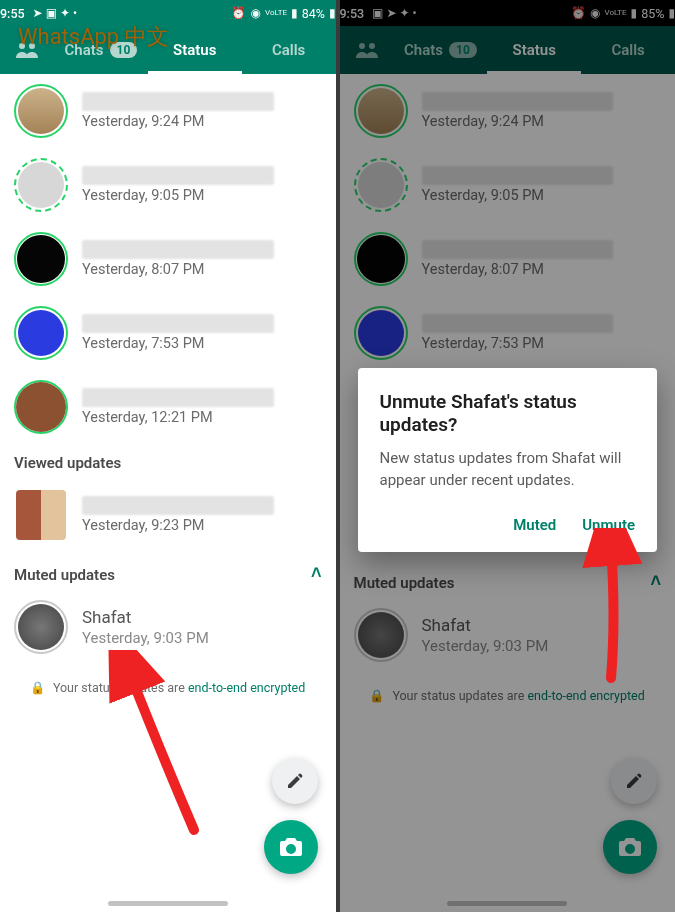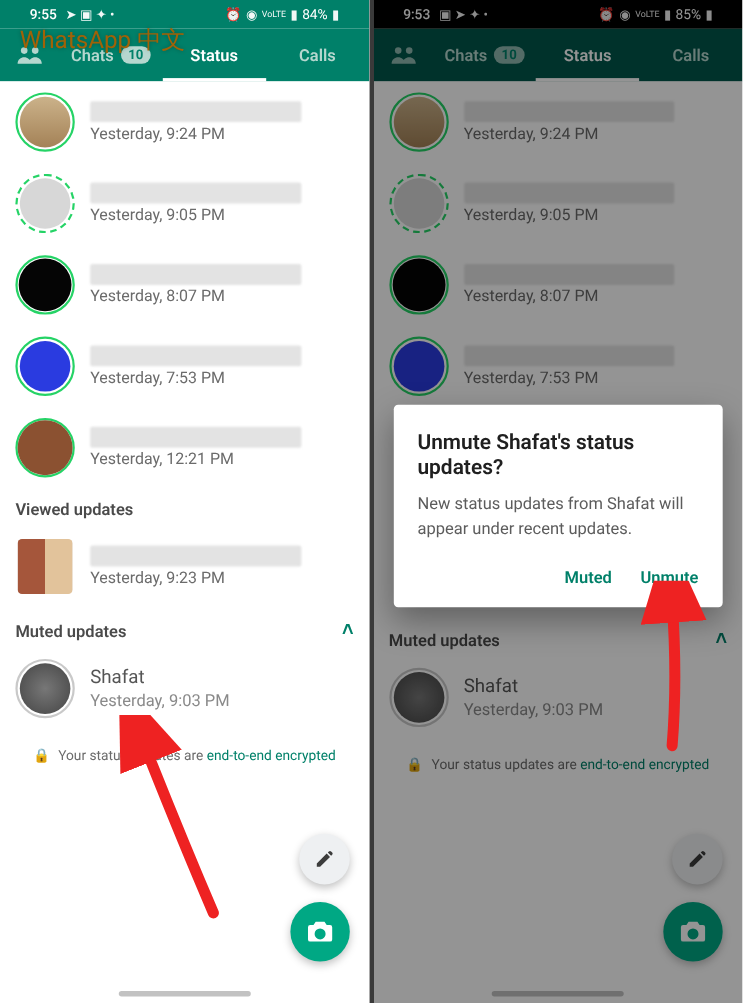--- a/index.html
+++ b/index.html
@@ -23,21 +23,21 @@
   .phone + .phone { border-left: 4px solid #3a3a3a; }
 
   
   .statusbar {
     height: 26px;
     background: #008069;
     color: #fff;
     font-size: 12.5px;
     display: flex;
     align-items: center;
-    padding: 0 27px;
+    padding: 0 0;
     gap: 4px;
     position: relative;
   }
   .statusbar .time { font-weight: 500; margin-right: 4px; }
   .statusbar .sb-icons-left { display: flex; gap: 3px; align-items: center; }
   .statusbar .sb-right { margin-left: auto; display:flex; gap:4px; align-items:center; }
   .sb-glyph { font-size: 12px; line-height: 1; opacity: .95; }
 
   .watermark {
     position:absolute;

